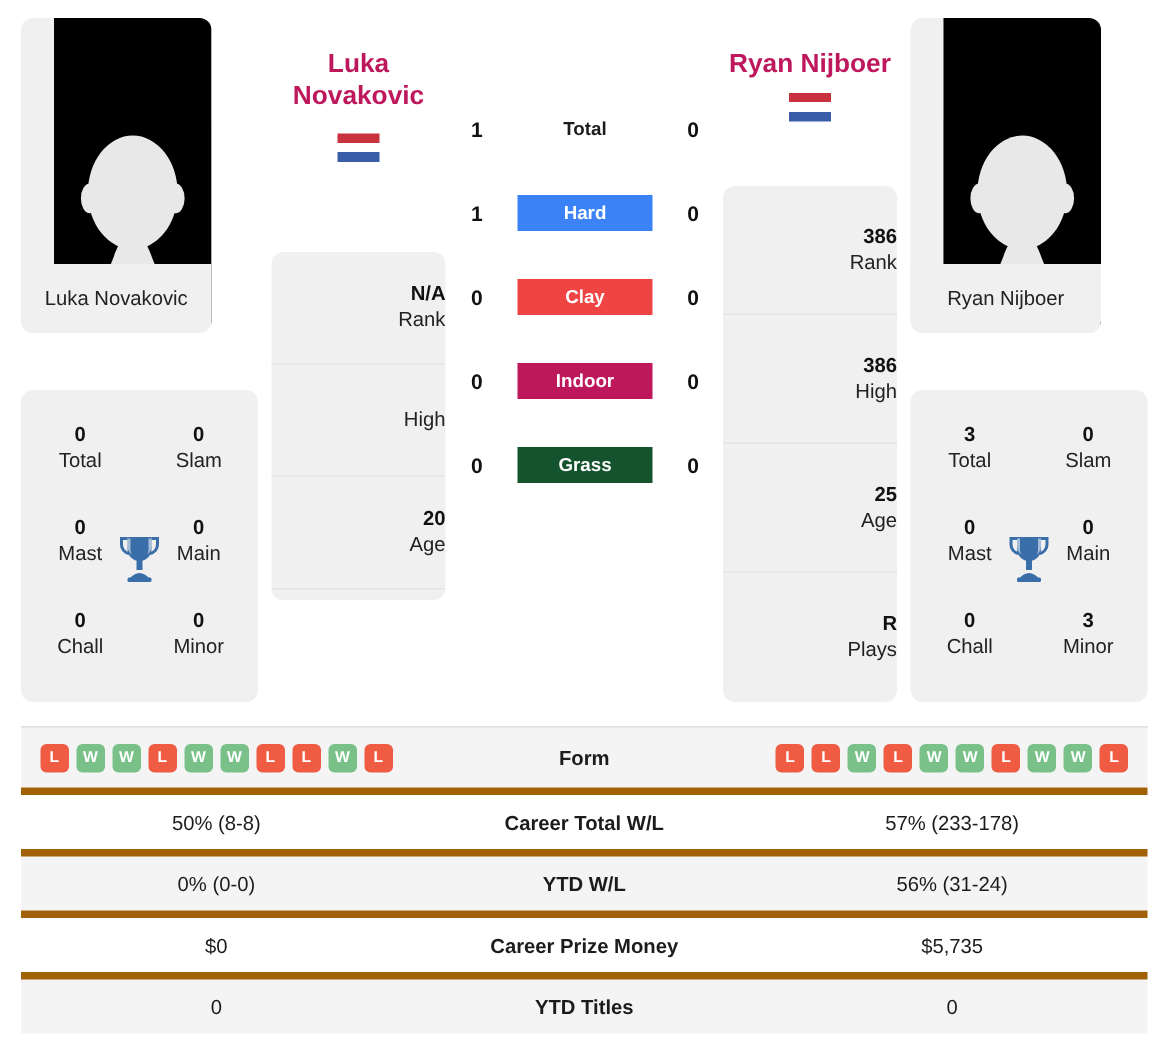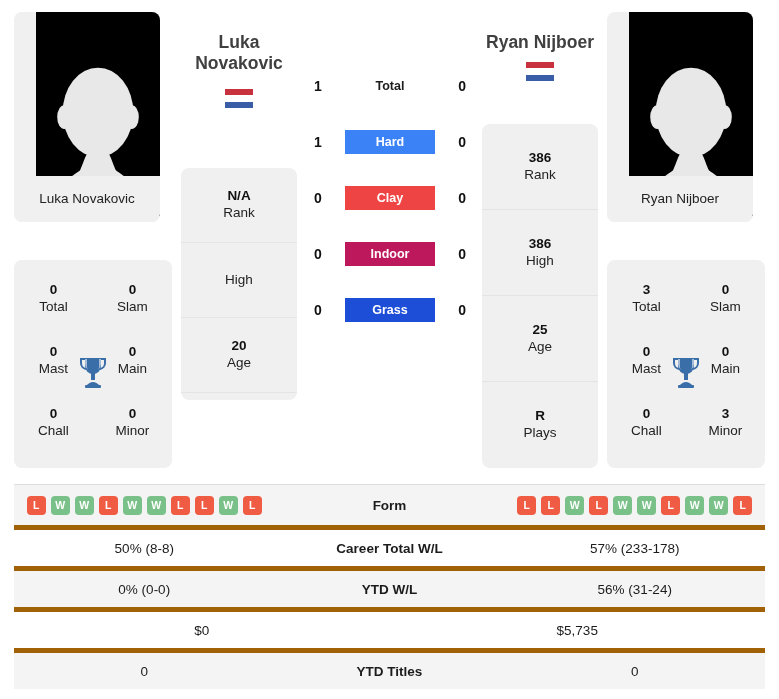--- a/index.html
+++ b/index.html
@@ -10,21 +10,21 @@
     color: #1c1c1c;
     overflow: hidden;
   }
   .page { position: relative; width: 779px; height: 699px; }
 
   
   .top { position: relative; height: 478px; }
 
   .photo-card {
     position: absolute; top: 12px;
-    width: 146px; height: 210px;
+    width: 127px; height: 210px;
     background: #f0f0f0;
     border-radius: 8px;
     overflow: hidden;
     padding-left: 22px;
   }
   .photo-card.left  { left: 14px; }
   .photo-card.right { left: 607px; }
 
   .photo-frame {
     position: relative;
@@ -75,21 +75,21 @@
     width: 116px;
     background: #f0f0f0;
     border-radius: 8px;
     overflow: hidden;
   }
   .info-card.left  { left: 181px; top: 168px; height: 232px; }
   .info-card.right { left: 482px; top: 124px; height: 344px; }
 
   .info-cell {
     display: flex; flex-direction: column;
-    align-items: center; justify-content: center;
+    align-items: flex-end; justify-content: center;
     border-bottom: 1px solid #e4e4e4;
     line-height: 1.25;
   }
   .info-card.left  .info-cell { height: 75px; }
   .info-card.right .info-cell { height: 86px; }
   .info-cell:last-child { border-bottom: none; }
   .info-val { font-size: 13.5px; font-weight: bold; color: #111; min-height: 0; }
   .info-val:empty { display: none; }
   .info-lab { font-size: 13.5px; color: #222; }
 
@@ -146,21 +146,21 @@
   }
   .flag-nl {
     background: linear-gradient(to bottom,
       #c8313e 0 33.3%, #ffffff 33.3% 66.6%, #3a5da8 66.6% 100%);
   }
 
   .pname {
     position: absolute;
     text-align: center;
     font-size: 17.5px; font-weight: bold;
-    color: #404040;
+    color: #be185d;
     line-height: 1.22;
   }
   .pname.left  { left: 181px; top: 32px; width: 116px; }
   .pname.right { left: 460px; top: 32px; width: 160px; }
   .pflag { position: absolute; }
   .pflag.left  { left: 225px; top: 89px; }
   .pflag.right { left: 526px; top: 62px; }
 </style>
 </head>
 <body>
@@ -264,21 +264,21 @@
           <div class="surf-pill" style="background: #ef4444;">Clay</div>
           <span class="score r">0</span>
         </div>
         <div class="surf-row">
           <span class="score l">0</span>
           <div class="surf-pill" style="background: #be185d;">Indoor</div>
           <span class="score r">0</span>
         </div>
         <div class="surf-row">
           <span class="score l">0</span>
-          <div class="surf-pill" style="background: #1d4ed8;">Grass</div>
+          <div class="surf-pill" style="background: #14532d;">Grass</div>
           <span class="score r">0</span>
         </div>
       </div>
 
     <div class="trophy-card left">
       <div class="trophy-grid">
         <div class="tg-row">
           <div class="tg-cell">
             <span class="tg-val">0</span>
             <span class="tg-lab">Total</span>
@@ -405,20 +405,21 @@
         <div class="ccell mid">Career Total W/L</div>
         <div class="ccell">57% (233-178)</div>
       </div>
       <div class="crow alt">
         <div class="ccell">0% (0-0)</div>
         <div class="ccell mid">YTD W/L</div>
         <div class="ccell">56% (31-24)</div>
       </div>
       <div class="crow">
         <div class="ccell">$0</div>
+        <div class="ccell mid">Career Prize Money</div>
         <div class="ccell">$5,735</div>
       </div>
       <div class="crow alt">
         <div class="ccell">0</div>
         <div class="ccell mid">YTD Titles</div>
         <div class="ccell">0</div>
       </div>
     </div>
 
 </div>

